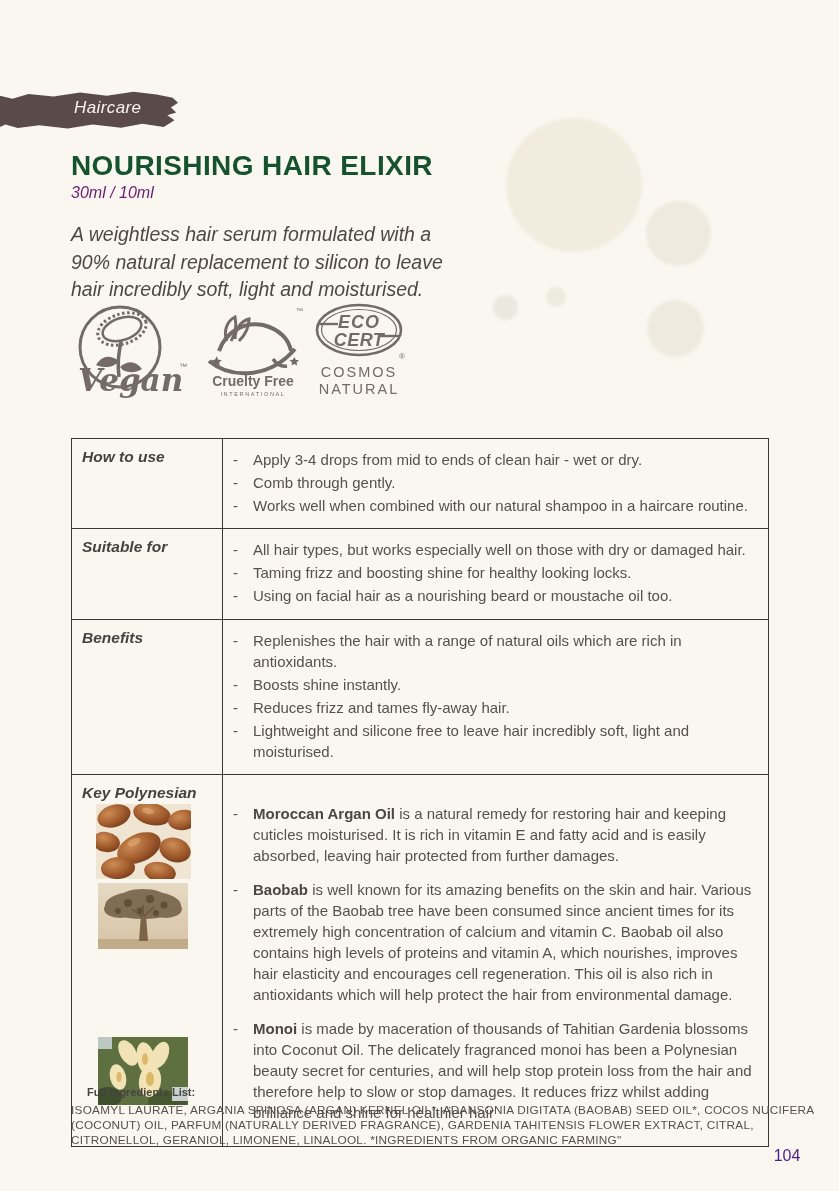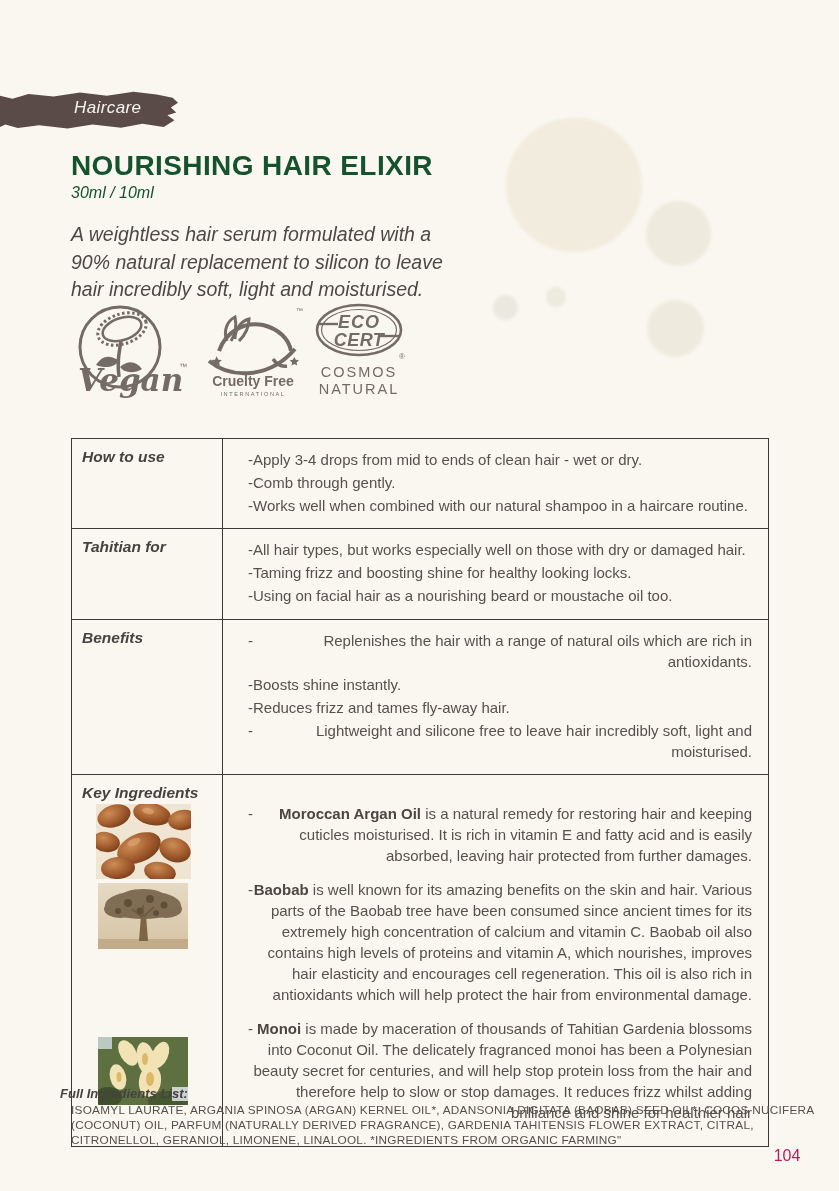--- a/index.html
+++ b/index.html
@@ -24,21 +24,21 @@
   }
   .tab-label{
     position:absolute;left:74px;top:98px;font-style:italic;font-size:17px;
     color:#f7f4ee;letter-spacing:.4px;
   }
 
   .title{
     position:absolute;left:71px;top:150px;margin:0;
     font-size:28px;font-weight:bold;letter-spacing:.4px;color:#14532d;
   }
-  .volume{position:absolute;left:71px;top:184px;font-style:italic;font-size:16px;color:#14532d;}
+  .volume{position:absolute;left:71px;top:184px;font-style:italic;font-size:16px;color:#701a75;}
   .description{
     position:absolute;left:71px;top:221px;width:402px;
     font-style:italic;font-size:19.5px;line-height:27.5px;color:#4d4843;
   }
 
   
   .badge{position:absolute;top:303px;}
   .badge svg{display:block;}
   .badge text{fill:#756b66;}
   .badge .ln{stroke:#756b66;fill:none;}
@@ -53,35 +53,35 @@
   .irow:last-child{border-bottom:none;}
   .irow.r1{min-height:88px;}
   .irow.r2{min-height:90px;}
   .irow.r3{min-height:132px;}
   .irow.r4{min-height:366px;}
   .cell-label{
     width:134px;flex:none;border-right:1px solid #3c3835;
     padding:9px 6px 9px 10px;position:relative;
     font-weight:bold;font-style:italic;font-size:15.5px;color:#454240;
   }
-  .cell-content{flex:1;padding:10px 16px 10px 10px;text-align:right;}
+  .cell-content{flex:1;padding:10px 16px 10px 10px;}
   .cell-content.ki{padding-top:28px;}
   .bullet{display:flex;font-size:15px;line-height:21px;color:#56514b;margin-bottom:2px;}
   .bullet::before{content:"-";width:20px;flex:none;}
   .bullet b{font-weight:bold;color:#4c4741;}
   .ki-bullet{margin-bottom:13px;}
   .photo{position:absolute;}
   .photo.argan{left:24px;top:29px;}
   .photo.baobab{left:26px;top:108px;}
   .photo.monoi{left:26px;top:262px;}
 
   
-  .fi-label{position:absolute;left:60px;top:1086px;font-size:13px;font-weight:bold;font-style:italic;color:#454240;}
+  .fi-label{position:absolute;left:87px;top:1086px;font-size:11px;font-weight:bold;color:#454240;}
   .fi-text{position:absolute;left:71px;top:1103px;width:748px;font-size:11.8px;line-height:14.8px;letter-spacing:.25px;color:#55504a;}
-  .page-num{position:absolute;left:758px;top:1147px;width:58px;text-align:center;font-size:16px;color:#be185d;}
+  .page-num{position:absolute;left:758px;top:1147px;width:58px;text-align:center;font-size:16px;color:#4c1d95;}
 </style>
 </head>
 <body>
 
 <span class="drop d1"></span>
 <span class="drop d2"></span>
 <span class="drop d3"></span>
 <span class="drop d4"></span>
 <span class="drop d5"></span>
 
@@ -147,21 +147,21 @@
       <div class="bullet">
           <span>Comb through gently.</span>
         </div>
       <div class="bullet">
           <span>Works well when combined with our natural shampoo in a haircare routine.</span>
         </div>
     </div>
   </div>
 
   <div class="irow r2">
-    <div class="cell-label">Tahitian for</div>
+    <div class="cell-label">Suitable for</div>
     <div class="cell-content">
       <div class="bullet">
           <span>All hair types, but works especially well on those with dry or damaged hair.</span>
         </div>
       <div class="bullet">
           <span>Taming frizz and boosting shine for healthy looking locks.</span>
         </div>
       <div class="bullet">
           <span>Using on facial hair as a nourishing beard or moustache oil too.</span>
         </div>
@@ -181,21 +181,21 @@
           <span>Reduces frizz and tames fly-away hair.</span>
         </div>
       <div class="bullet">
           <span>Lightweight and silicone free to leave hair incredibly soft, light and moisturised.</span>
         </div>
     </div>
   </div>
 
   <div class="irow r4">
     <div class="cell-label">
-      <span>Key Ingredients</span>
+      <span>Key Polynesian</span>
 
       <svg class="photo argan" width="95" height="75" viewBox="0 0 95 75">
         <defs>
           <radialGradient id="nut" cx="38%" cy="32%" r="80%">
             <stop offset="0%" stop-color="#cd8d55"></stop>
               <stop offset="55%" stop-color="#a25c2e"></stop>
               <stop offset="100%" stop-color="#6e3717"></stop>
           </radialGradient>
         </defs>
         <rect width="95" height="75" fill="#efe5d2"></rect>

